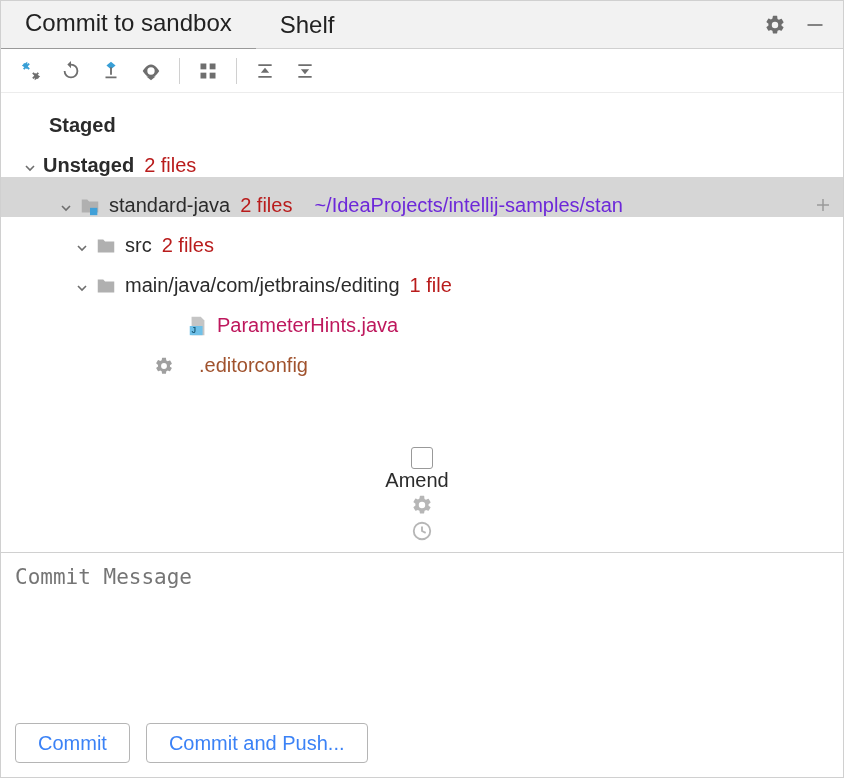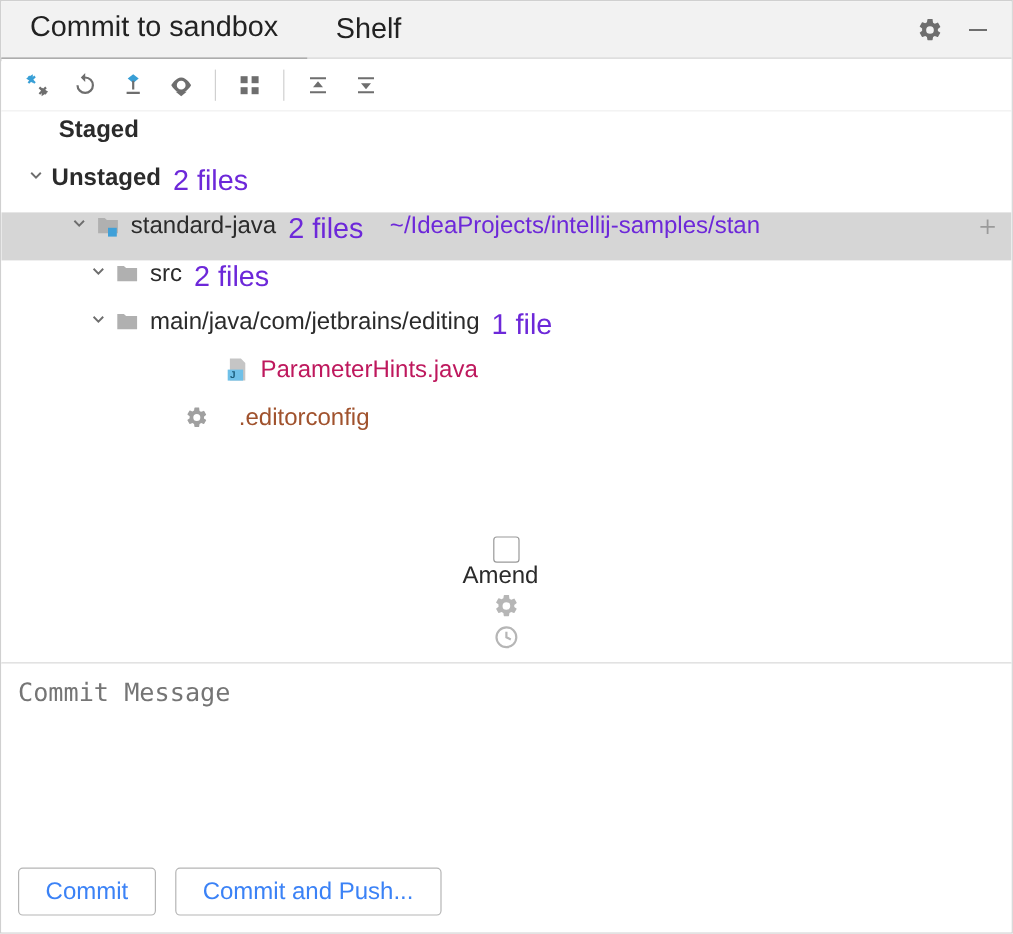--- a/index.html
+++ b/index.html
@@ -79,21 +79,21 @@
 
     
     .tree-area {
       flex: 1;
       overflow: hidden;
       padding-top: 4px;
       background: #ffffff;
     }
     .tree-row {
       display: flex;
-      align-items: flex-start;
+      align-items: flex-end;
       height: 40px;
       padding-left: 20px;
       white-space: nowrap;
       overflow: hidden;
       cursor: default;
     }
     .tree-row.selected {
       background: #d6d6d6;
     }
     .chevron {
@@ -118,22 +118,22 @@
       margin-right: 8px;
     }
     .row-label {
       font-size: 20px;
       margin-right: 10px;
     }
     .row-label.bold {
       font-weight: 700;
     }
     .row-meta {
-      color: #6d28d9;
-      font-size: 24px;
+      color: #b91c1c;
+      font-size: 20px;
     }
     .row-path {
       color: #6d28d9;
       font-size: 20px;
       margin-left: 22px;
     }
     .row-link {
       color: #be185d;
       font-size: 20px;
     }

